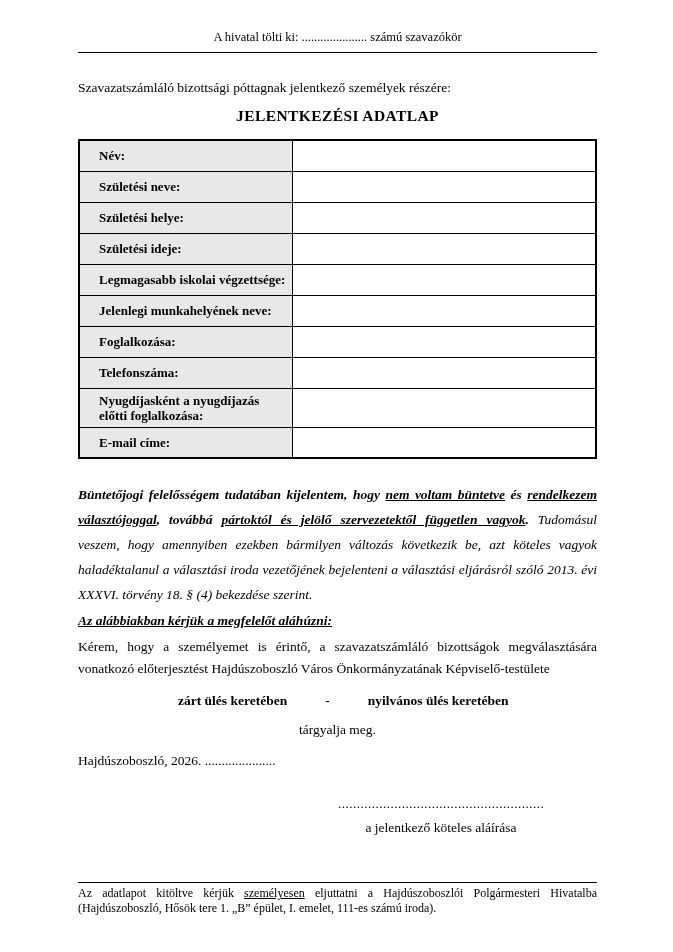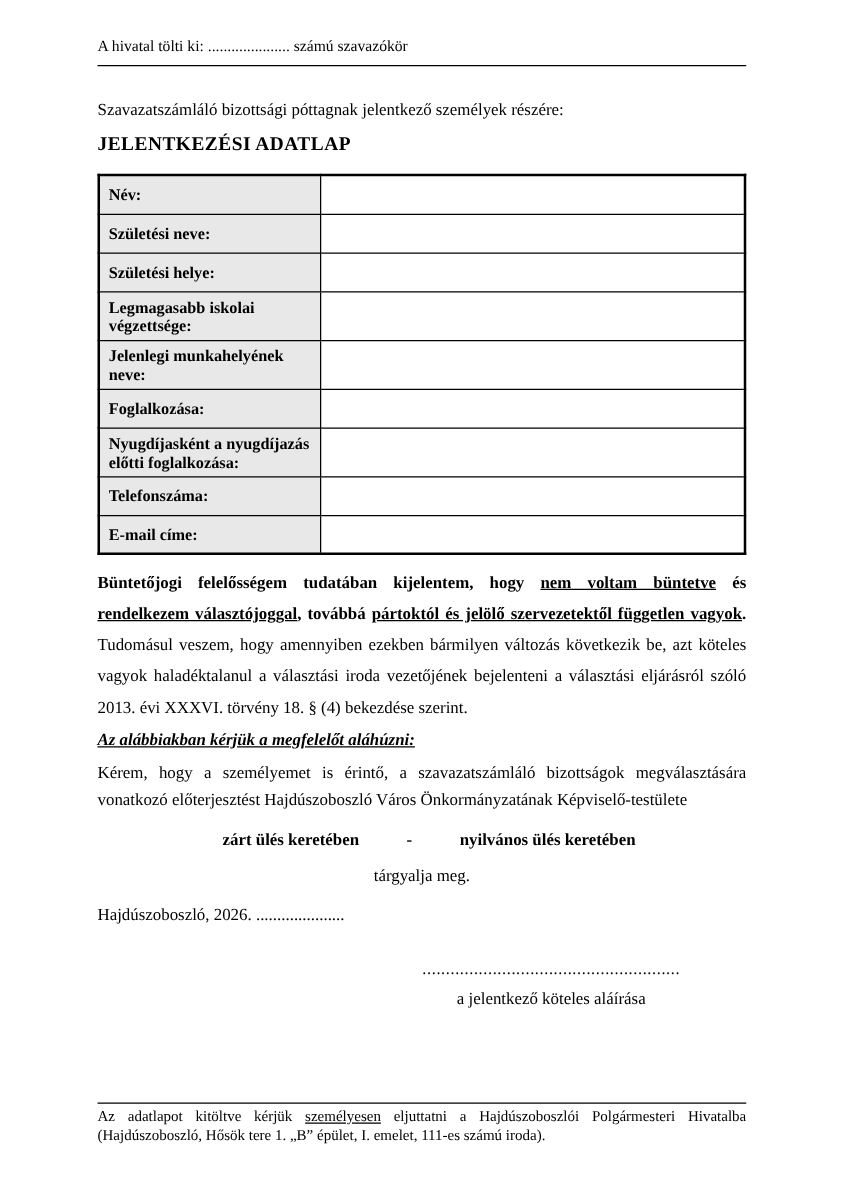--- a/index.html
+++ b/index.html
@@ -11,65 +11,67 @@
     position: relative;
     overflow: hidden;
   }
   .page {
     position: relative;
     width: 673px; height: 952px;
     background: #ffffff;
     padding: 30px 76px 0 78px;
   }
   .office-line {
-    text-align: left;
+    text-align: center;
     font-size: 12.5px;
     white-space: nowrap;
   }
   .header-rule {
     border-bottom: 1px solid #000;
     margin-top: 7px;
   }
   .subtitle {
     margin-top: 27px;
     font-size: 13.5px;
   }
   .doc-title {
     margin-top: 11px;
+    text-align: center;
     font-size: 15.5px;
     font-weight: bold;
     letter-spacing: 0.4px;
   }
   table.form-table {
     margin-top: 14px;
     width: 100%;
     border-collapse: collapse;
     border: 2px solid #000;
   }
   table.form-table td {
     border: 1px solid #000;
     vertical-align: middle;
     font-size: 13px;
   }
   td.cell-label {
-    width: 177px;
+    width: 213px;
     background: #e8e8e8;
     font-weight: bold;
-    padding: 4px 6px 4px 7px;
+    padding: 4px 6px 4px 19px;
     line-height: 15px;
     height: 31px;
   }
   td.cell-value {
     padding: 4px 8px;
   }
   .declaration {
-    margin-top: 9px;
+    margin-top: 23px;
     font-size: 13.5px;
     line-height: 25px;
     text-align: justify;
+    font-style: italic;
   }
   .b { font-weight: bold; }
   .u { text-decoration: underline; }
   .choice-heading {
     margin-top: 6px;
     font-size: 13.5px;
     font-weight: bold;
     font-style: italic;
     text-decoration: underline;
   }
@@ -136,37 +138,41 @@
       </tr>
       <tr>
         <td class="cell-label">Születési neve:</td>
         <td class="cell-value"></td>
       </tr>
       <tr>
         <td class="cell-label">Születési helye:</td>
         <td class="cell-value"></td>
       </tr>
       <tr>
+        <td class="cell-label">Születési ideje:</td>
+        <td class="cell-value"></td>
+      </tr>
+      <tr>
         <td class="cell-label">Legmagasabb iskolai végzettsége:</td>
         <td class="cell-value"></td>
       </tr>
       <tr>
         <td class="cell-label">Jelenlegi munkahelyének neve:</td>
         <td class="cell-value"></td>
       </tr>
       <tr>
         <td class="cell-label">Foglalkozása:</td>
         <td class="cell-value"></td>
       </tr>
       <tr>
+        <td class="cell-label">Telefonszáma:</td>
+        <td class="cell-value"></td>
+      </tr>
+      <tr>
         <td class="cell-label">Nyugdíjasként a nyugdíjazás előtti foglalkozása:</td>
-        <td class="cell-value"></td>
-      </tr>
-      <tr>
-        <td class="cell-label">Telefonszáma:</td>
         <td class="cell-value"></td>
       </tr>
       <tr>
         <td class="cell-label">E-mail címe:</td>
         <td class="cell-value"></td>
       </tr>
     </tbody>
   </table>
 
   <p class="declaration"><span class="b">Büntetőjogi felelősségem tudatában kijelentem, hogy </span><span class="b u">nem voltam büntetve</span><span class="b"> és </span><span class="b u">rendelkezem választójoggal</span><span class="b">, továbbá </span><span class="b u">pártoktól és jelölő szervezetektől független vagyok</span><span class="b">. </span><span>Tudomásul veszem, hogy amennyiben ezekben bármilyen változás következik be, azt köteles vagyok haladéktalanul a választási iroda vezetőjének bejelenteni a választási eljárásról szóló 2013. évi XXXVI. törvény 18. § (4) bekezdése szerint.</span></p>

